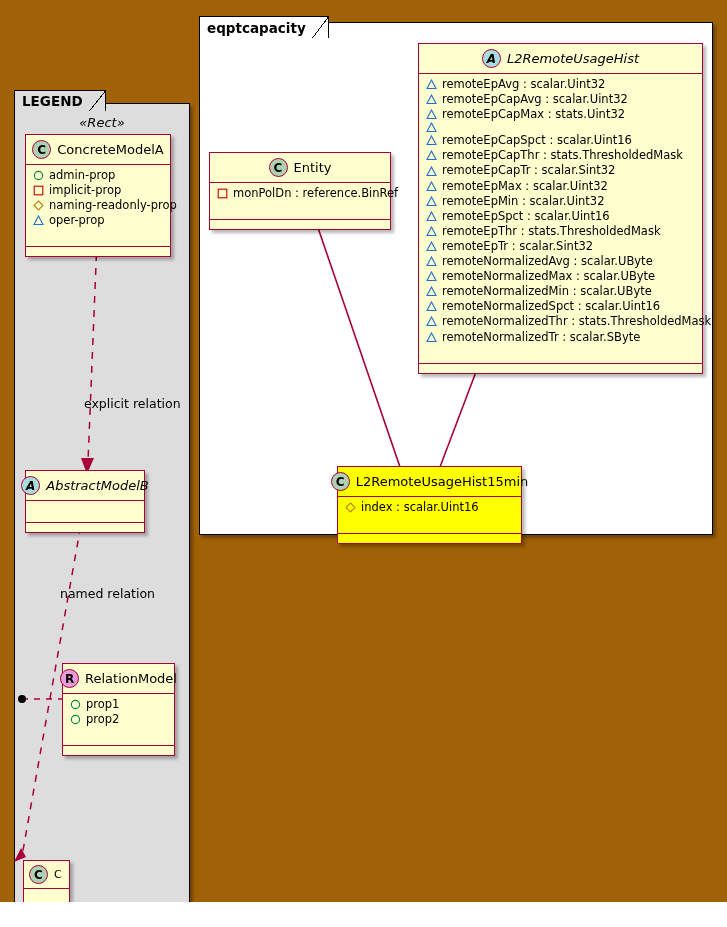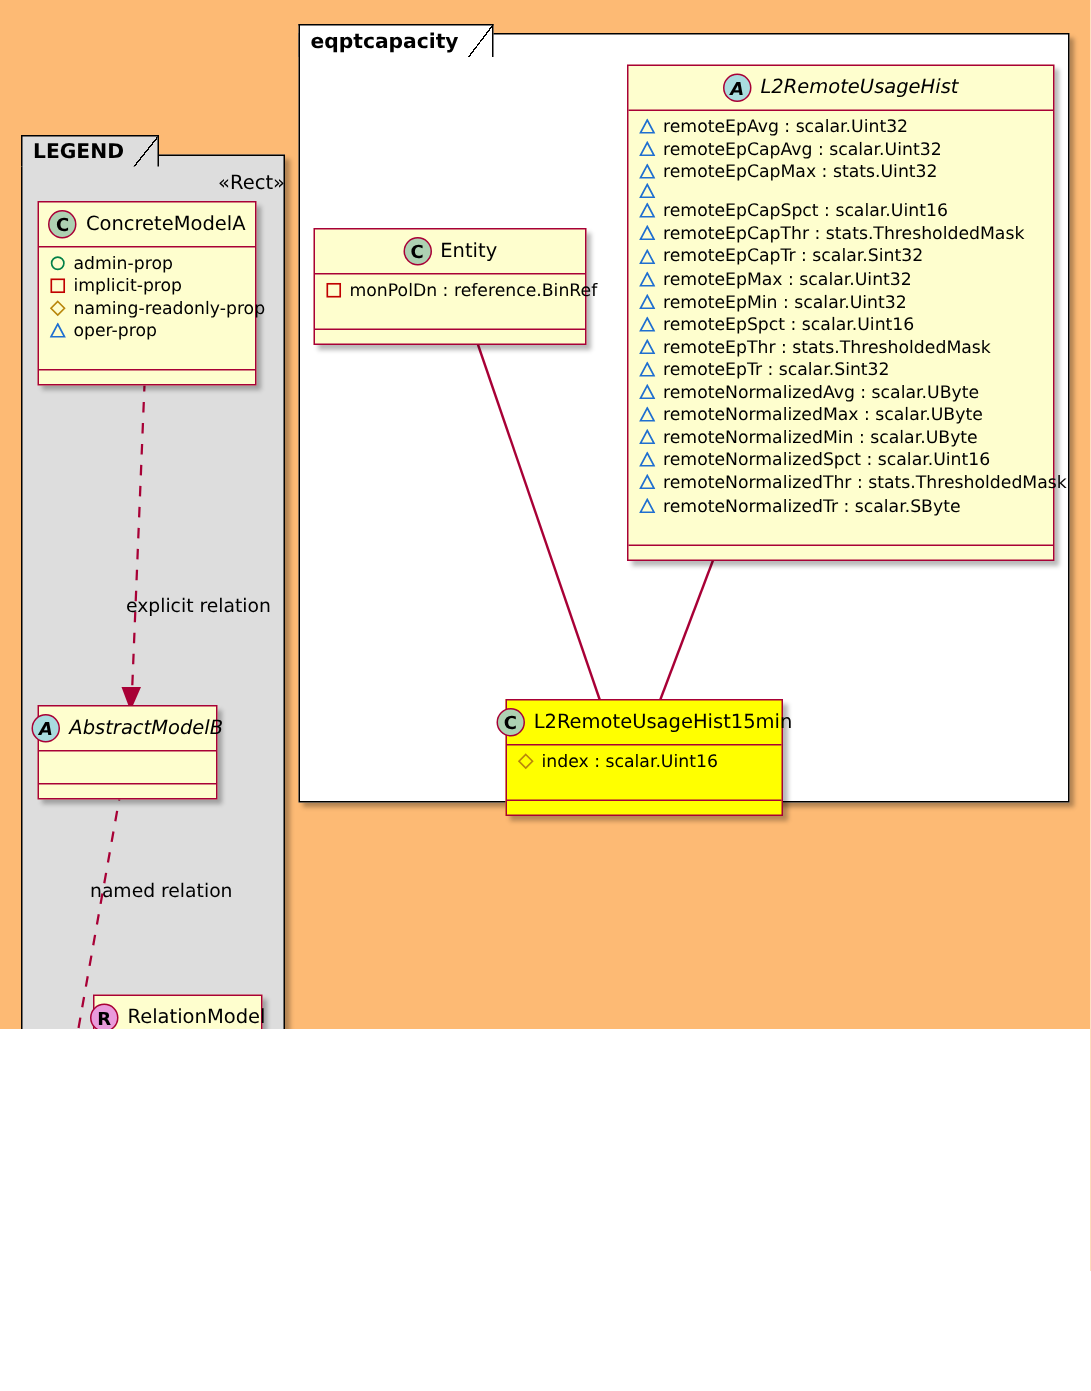--- a/index.html
+++ b/index.html
@@ -4,23 +4,23 @@
 <style>
   * { box-sizing: border-box; }
   html, body {
     margin: 0; padding: 0;
     background: #ffffff;
     font-family: "DejaVu Sans", sans-serif;
   }
   #canvas {
     position: relative;
     width: 727px;
-    height: 686px;
+    height: 902px;
     overflow: hidden;
-    background: #fdba74;
+    background: #a16207;
   }
   svg.wires {
     position: absolute;
     left: 0; top: 0;
     width: 727px; height: 927px;
     pointer-events: none;
   }
 
   
   .pkg {
@@ -86,21 +86,22 @@
     align-items: center;
     gap: 5px;
     font-size: 11.5px;
     line-height: 15.1px;
     color: #000;
     white-space: nowrap;
   }
   .stereo {
     position: absolute;
     width: 100%;
-    text-align: right;
+    text-align: center;
+    font-style: italic;
     font-size: 13px;
     color: #000;
   }
 
   
   .badge {
     width: 19px; height: 19px;
     border-radius: 50%;
     border: 1.4px solid #a80036;
     display: inline-flex;

